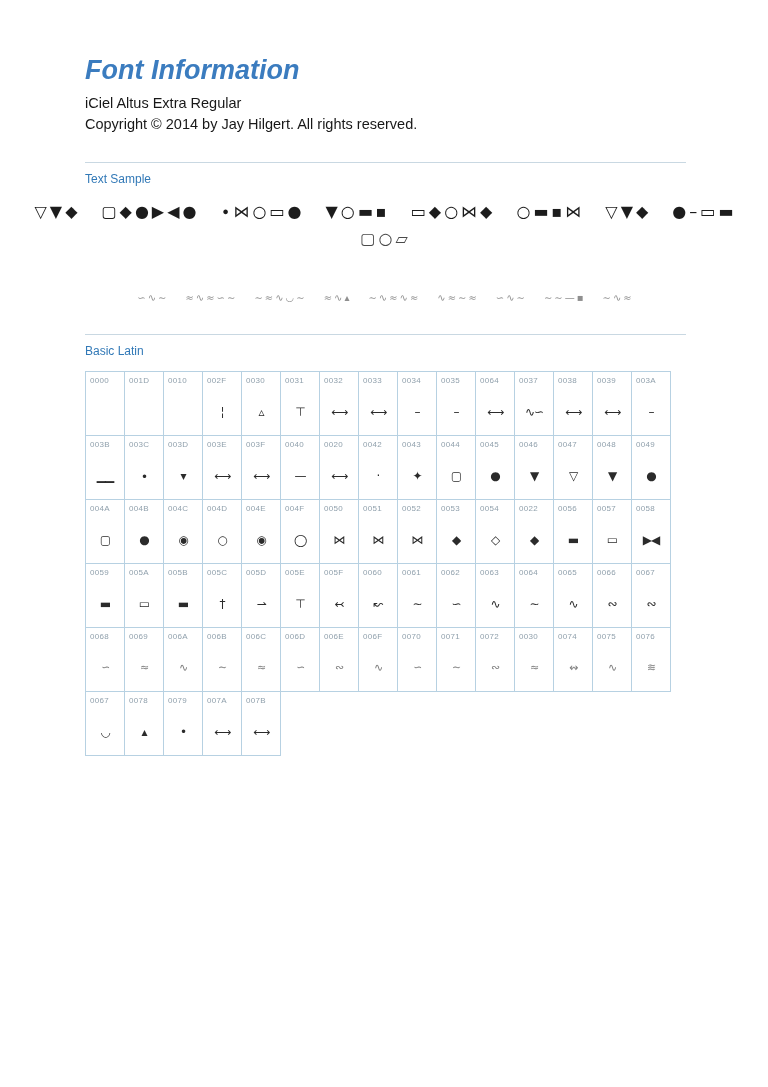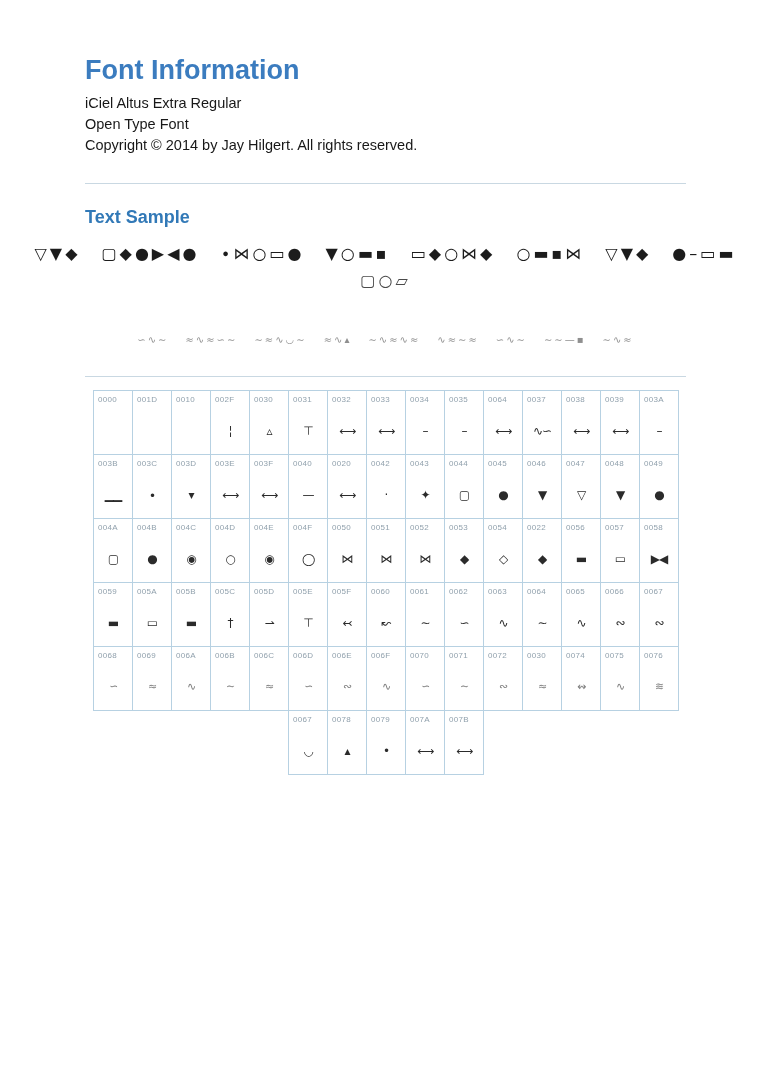--- a/index.html
+++ b/index.html
@@ -17,40 +17,41 @@
     left: 85px;
     top: 55px;
     width: 601px;
   }
   h1.title {
     font-size: 27px;
     font-weight: bold;
     color: #3b7cbf;
     letter-spacing: 0;
     margin-bottom: 7px;
+    font-style: italic;
   }
   .info-line {
     font-size: 14.5px;
     font-weight: normal;
     color: #181818;
     line-height: 21px;
   }
   .rule {
     height: 1px;
     background: #c9d8e2;
     width: 601px;
     border: none;
   }
   .rule1 { margin-top: 27px; }
   .rule2 { margin-top: 31px; }
   h2.section {
-    font-size: 18px;
-    font-weight: bold;
+    font-size: 12px;
+    font-weight: normal;
     color: #3279b7;
-    margin-top: 23px;
+    margin-top: 9px;
   }
   
   .sample-line1 {
     margin-top: 16px;
     display: flex;
     justify-content: center;
     gap: 21px;
     font-family: "DejaVu Sans", sans-serif;
     font-size: 16px;
     color: #1c1c1c;
@@ -71,21 +72,21 @@
     justify-content: center;
     gap: 17px;
     font-family: "DejaVu Sans", sans-serif;
     font-size: 10px;
     color: #8f8f8f;
     letter-spacing: 2px;
     white-space: nowrap;
   }
   
   .glyph-table { margin-top: 13px; }
-  .glyph-row { display: flex; justify-content: center; }
+  .glyph-row { display: flex; }
   .glyph-cell {
     width: 40px;
     height: 65px;
     border: 1px solid #b7d1e2;
     margin-right: -1px;
     margin-bottom: -1px;
     position: relative;
     background: #ffffff;
   }
   .glyph-code {
@@ -111,21 +112,20 @@
   .squiggle-row .glyph-shape { color: #7e7e7e; font-size: 11px; }
 </style>
 </head>
 <body>
 
 <div class="page">
   <div class="content">
 
     <h1 class="title">Font Information</h1>
     <div class="info-line">iCiel Altus Extra Regular</div>
-    <div class="info-line">Open Type Font</div>
     <div class="info-line">Copyright © 2014 by Jay Hilgert. All rights reserved.</div>
 
     <div class="rule rule1"></div>
     <h2 class="section">Text Sample</h2>
 
     <div class="sample-line1" id="sample-line1">
         <span>▽▼◆</span>
         <span>▢◆●▶◀●</span>
         <span>∙⋈○▭●</span>
         <span>▼○▬▪</span>
@@ -141,20 +141,21 @@
         <span>∼≈∿◡∼</span>
         <span>≈∿▴</span>
         <span>∼∿≈∿≈</span>
         <span>∿≈∼≈</span>
         <span>∽∿∼</span>
         <span>∼∼—▪</span>
         <span>∼∿≈</span>
       </div>
 
     <div class="rule rule2"></div>
+    <h2 class="section">Basic Latin</h2>
 
     <div class="glyph-table" id="glyph-table">
         <div class="glyph-row">
           <div class="glyph-cell">
             <span class="glyph-code">0000</span>
             <span class="glyph-shape"></span>
           </div>
           <div class="glyph-cell">
             <span class="glyph-code">001D</span>
             <span class="glyph-shape"></span>

